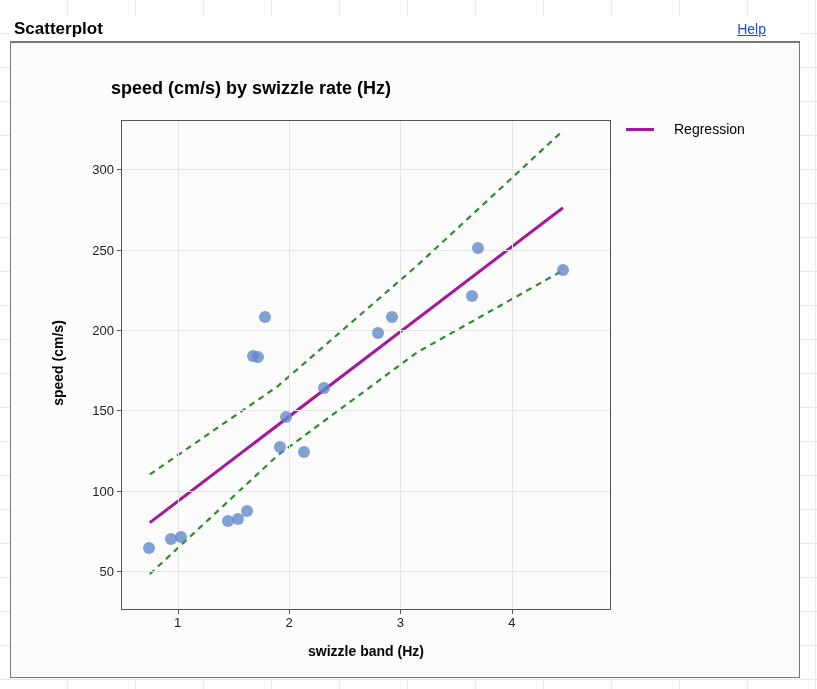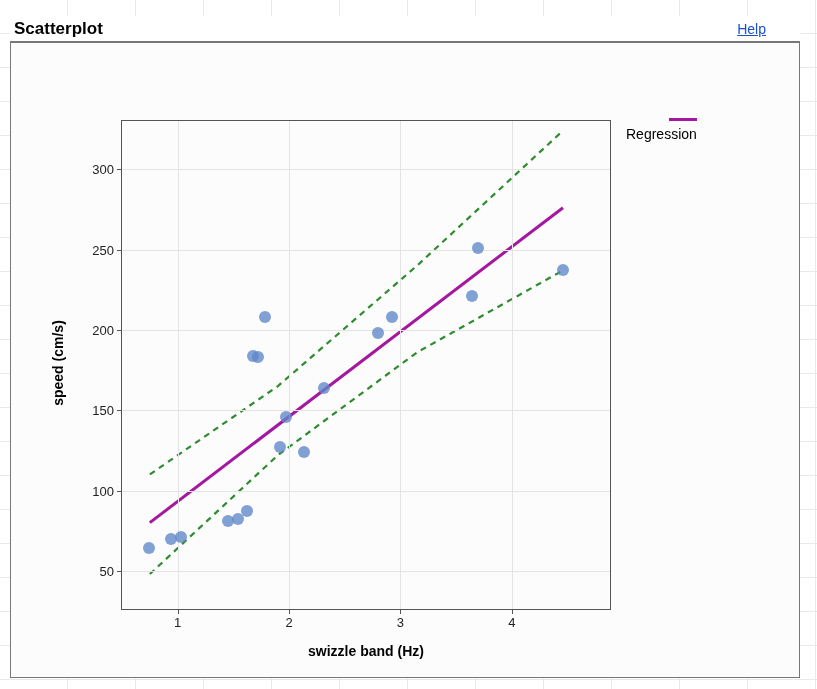--- a/index.html
+++ b/index.html
@@ -87,21 +87,21 @@
   }
 
   svg.lines { position:absolute; inset:0; overflow:visible; }
   .reg   { stroke:#a3189f; stroke-width:3; fill:none; }
   .band  { stroke:#2e8b2e; stroke-width:2.2; fill:none; stroke-dasharray:6 5; }
 
   .legend {
     position:absolute; left:615px; top:75px;
     font-size:14px;
   }
-  .legend-row { display:flex; align-items:flex-end; height:22px; gap:5px;flex-direction:column; }
+  .legend-row { display:flex; align-items:center; height:22px; gap:20px; }
   .swatch { width:28px; height:0; }
   .swatch.solid  { border-top:3px solid #a3189f; }
   .swatch.dashed { border-top:3px dashed #2e8b2e; }
 </style>
 </head>
 <body>
 
 <div class="spreadsheet-bg">
   <div class="cols">
     <div class="colline"></div>
@@ -141,20 +141,21 @@
   </div>
 </div>
 
 <div class="panel">
   <div class="panel-header">
     <span class="panel-title">Scatterplot</span>
     <a class="panel-help">Help</a>
   </div>
   <div class="panel-body">
 
+    <div class="chart-title">speed (cm/s) by swizzle rate (Hz)</div>
 
     <div class="plot" id="plot">
       <svg class="lines" id="svg-lines">
           <path d="M27.84090909090909,401.6393442622951 L440.99999999999994,86.75409836065575" class="reg"></path>
           <path d="M27.84090909090909,353.44262295081967 L155.90909090909088,265.08196721311475 L295.1136363636363,144.59016393442624 L440.99999999999994,9.639344262295083" class="band"></path>
           <path d="M27.84090909090909,453.04918032786884 L155.90909090909088,334.1639344262295 L295.1136363636363,231.344262295082 L440.99999999999994,149.40983606557376" class="band"></path>
         </svg>
     <div class="gv" style="left: 55.6818px;"></div>
         <div class="tickmark-x" style="left: 55.6818px;"></div>
         <div class="xtick" style="left: 55.6818px;">1</div>

